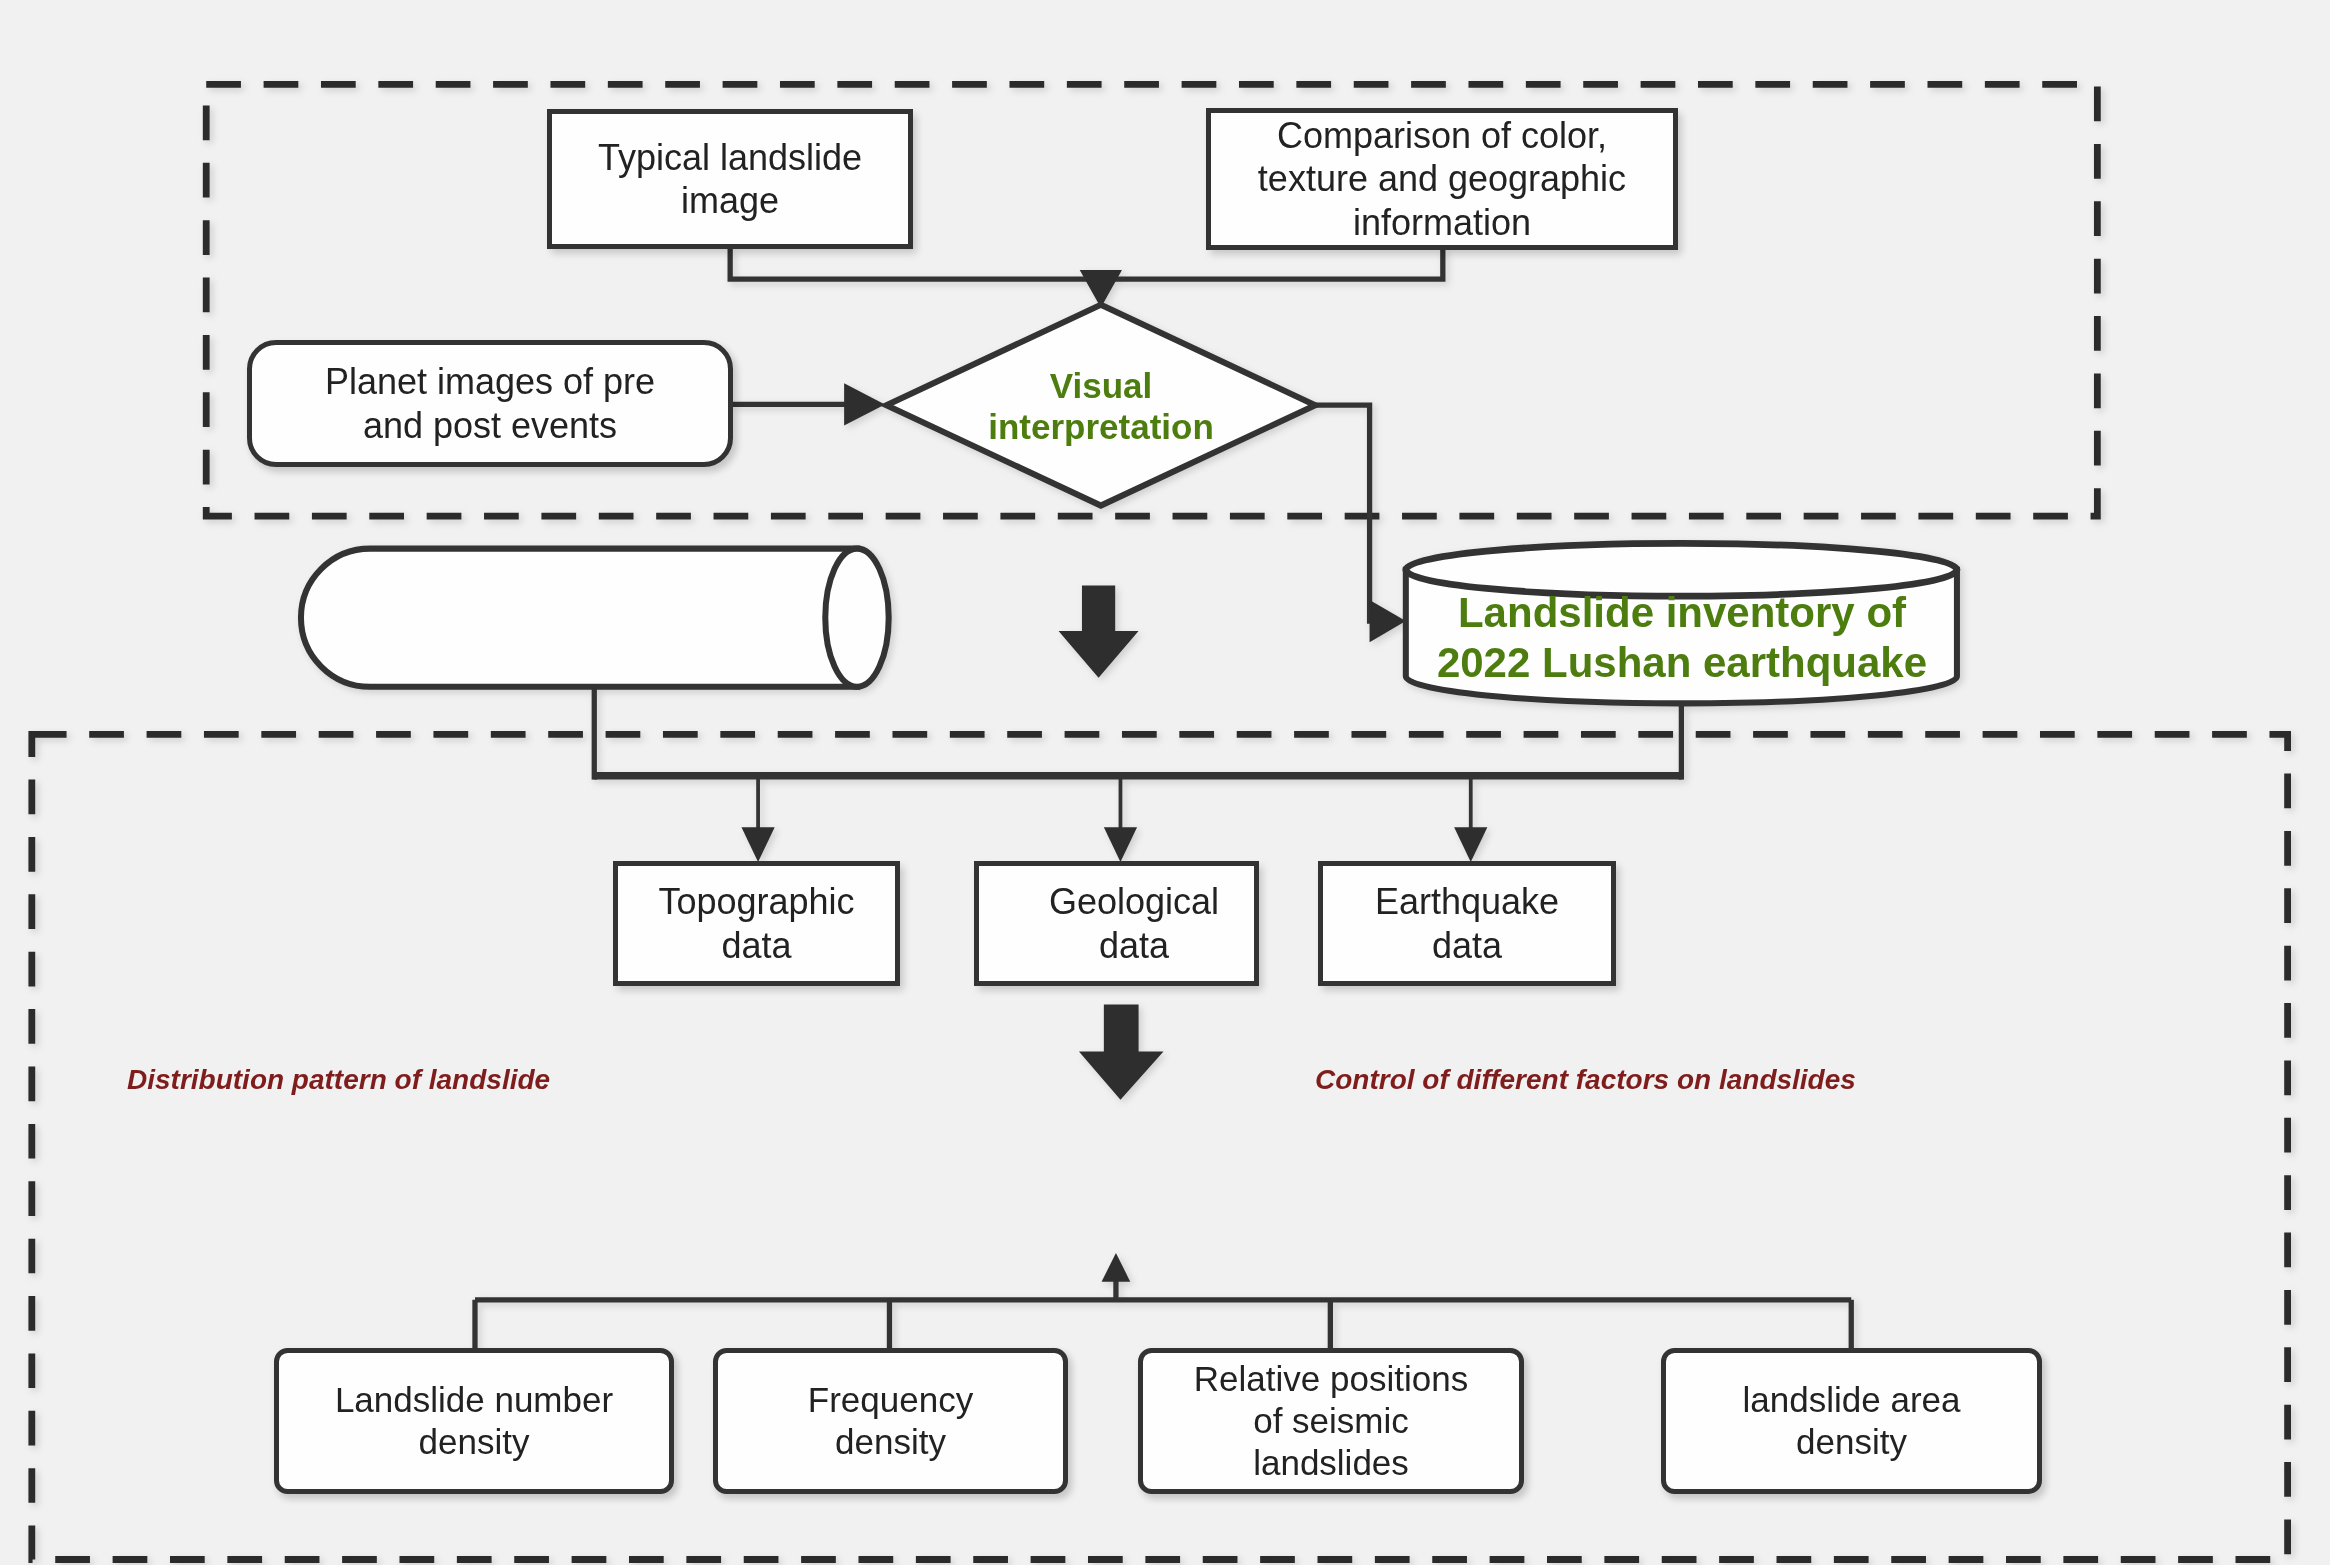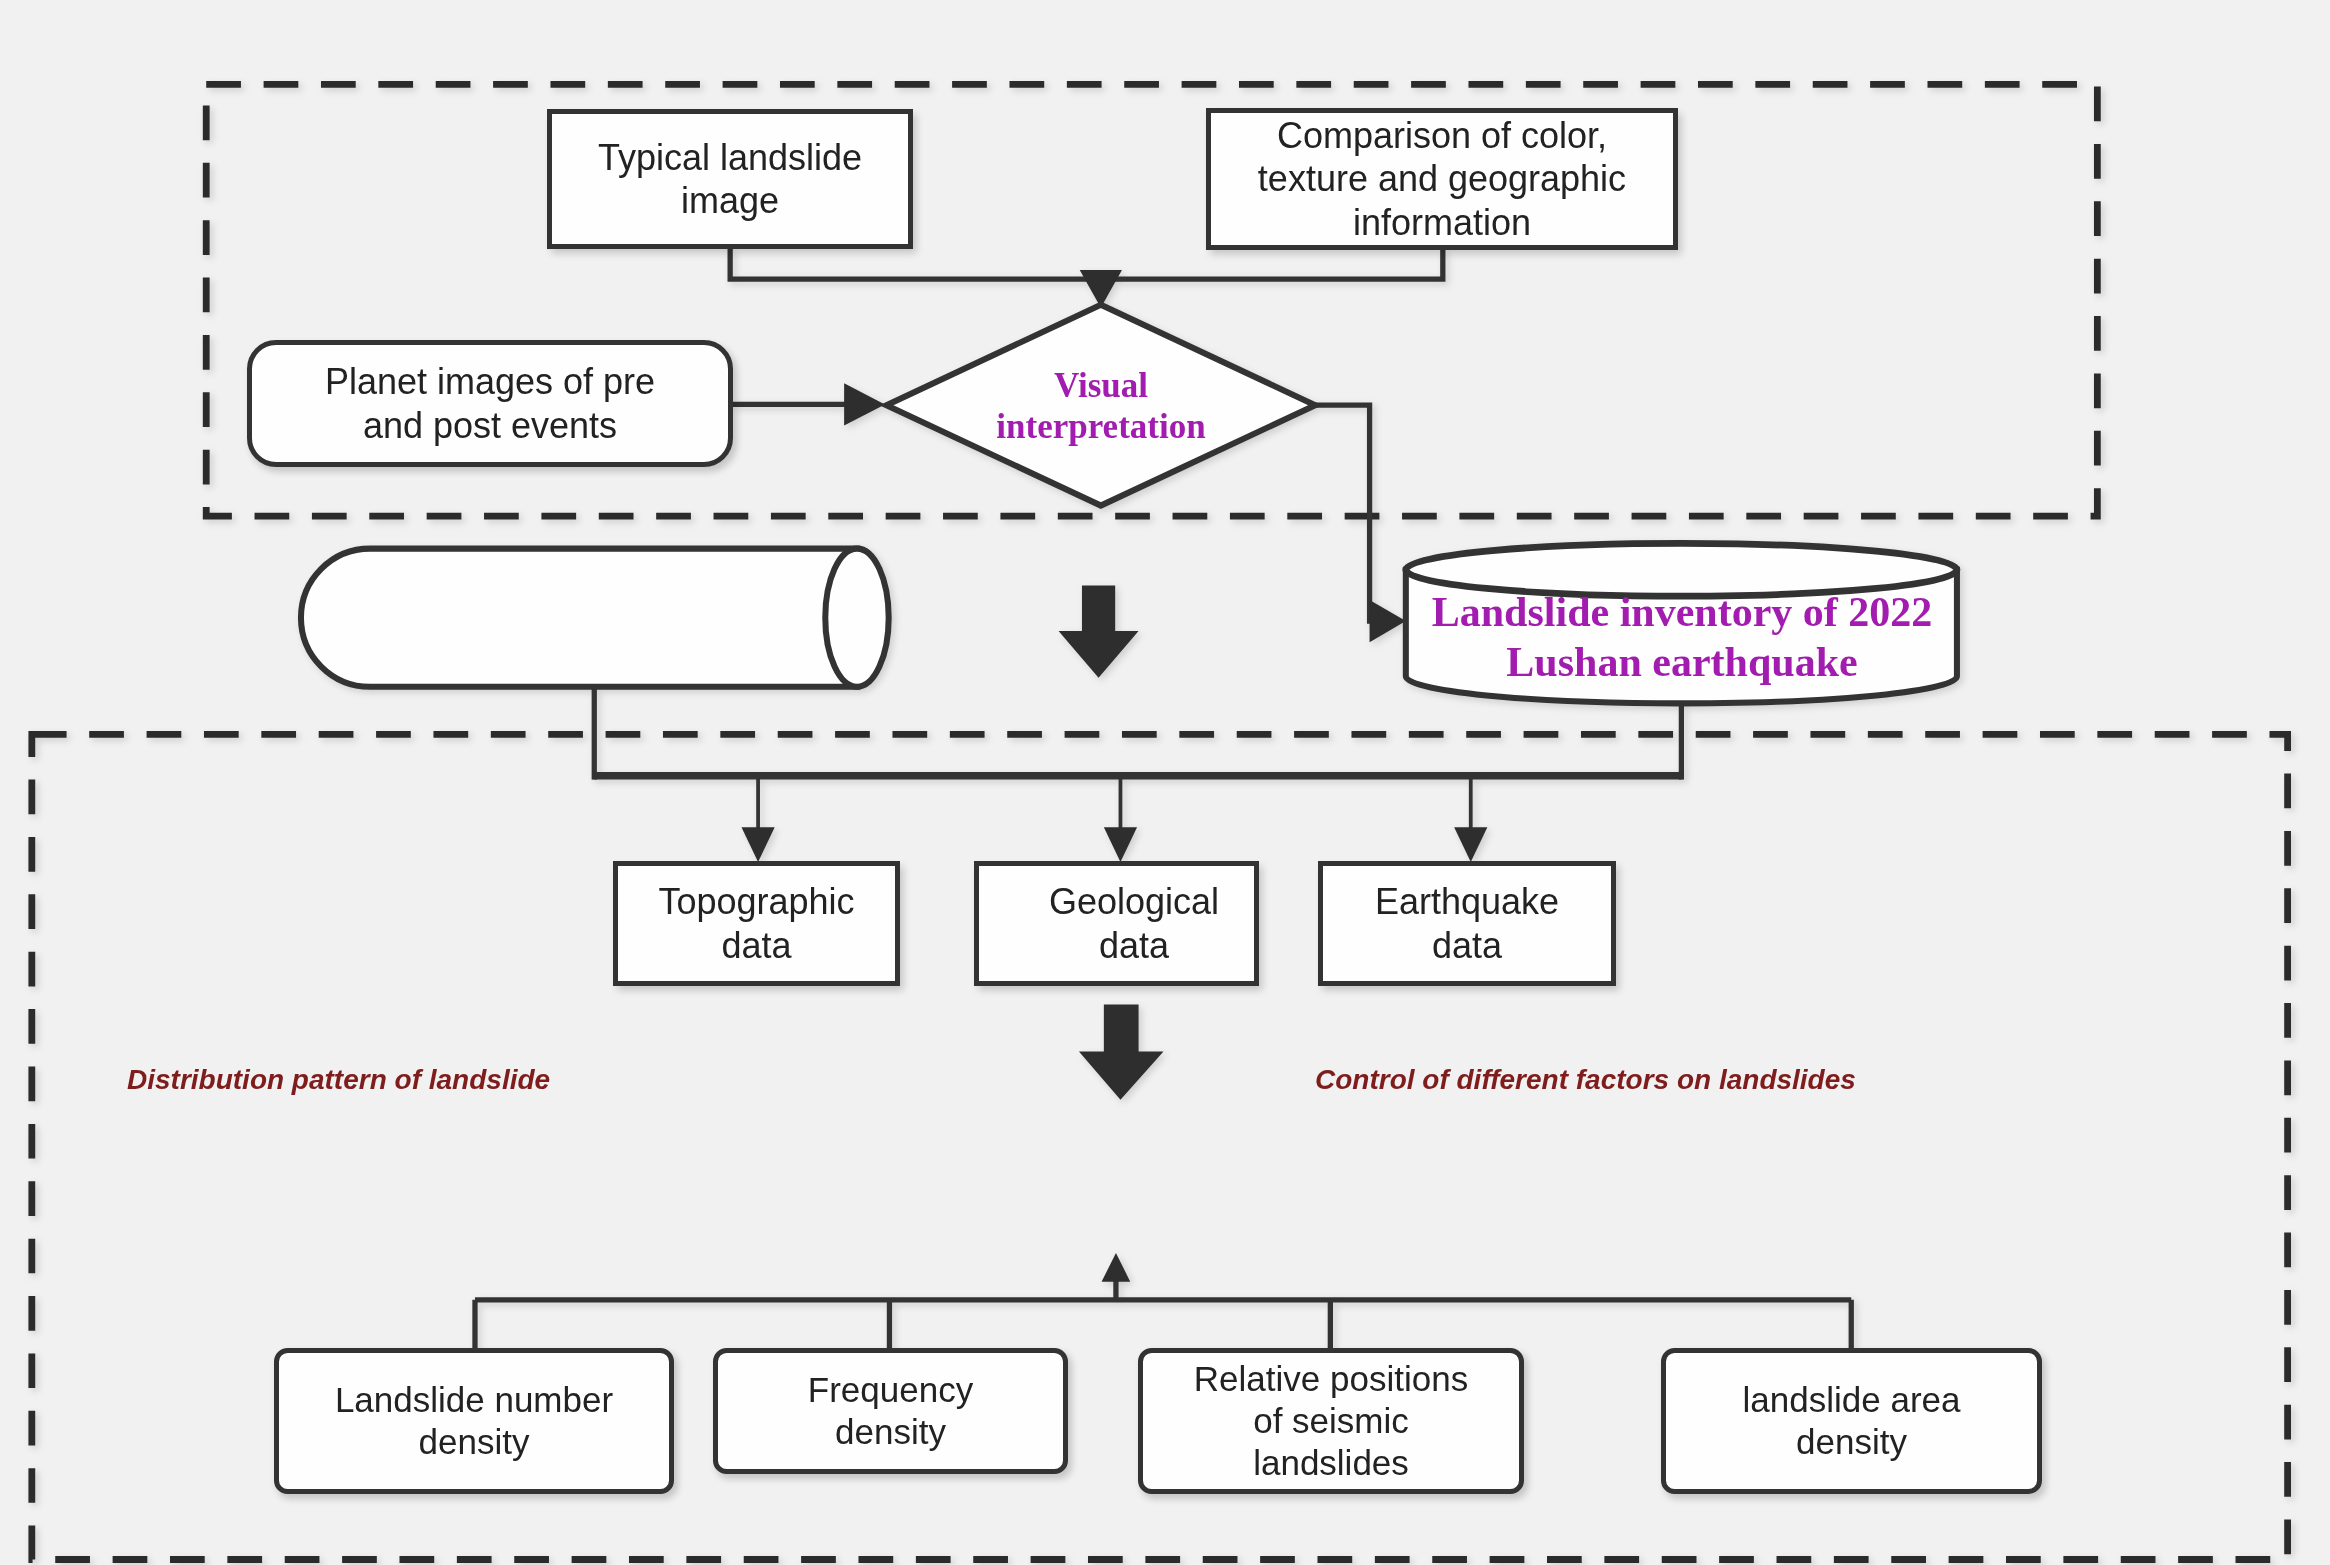--- a/index.html
+++ b/index.html
@@ -14,21 +14,21 @@
     display:flex;align-items:center;justify-content:center;text-align:center;
     color:#222;font-size:36px;line-height:1.2;
     box-shadow:3.8px 4.5px 7.6px rgba(0,0,0,0.18);
   }
   .rbox{border-radius:13.6px;}
   .rbox2{border-radius:29px;}
   .overlay{
     position:absolute;display:flex;align-items:center;justify-content:center;
     text-align:center;color:#161616;line-height:1.18;
   }
-  .bold{font-weight:bold;color:#a21caf;font-family:Liberation Serif, serif;}
+  .bold{font-weight:bold;color:#4d7c0f;}
   .italic-label{
     position:absolute;font-size:28px;font-weight:bold;font-style:italic;
     color:#7f1d1d;white-space:nowrap;
   }
 </style>
 </head>
 <body>
 
 <div class="canvas">
 
@@ -112,21 +112,21 @@
     <span style="max-width:211px;text-align:center;">Earthquake data</span>
   </div>
 
   <div class="italic-label" style="left:127px;top:1028px;">Distribution pattern of landslide</div>
   <div class="italic-label" style="left:1315px;top:1028px;">Control of different factors on landslides</div>
 
 
   <div class="node rbox" style="left:274px;top:1312px;width:400px;height:146px;font-size:35px;">
     <span style="max-width:325px;">Landslide number density</span>
   </div>
-  <div class="node rbox" style="left:713px;top:1312px;width:355px;height:126px;font-size:35px;">
+  <div class="node rbox" style="left:713px;top:1312px;width:355px;height:146px;font-size:35px;">
     <span style="max-width:211px;">Frequency density</span>
   </div>
   <div class="node rbox" style="left:1138px;top:1312px;width:386px;height:146px;font-size:35px;">
     <span style="max-width:302px;">Relative positions of seismic landslides</span>
   </div>
   <div class="node rbox" style="left:1661px;top:1312px;width:381px;height:146px;font-size:35px;">
     <span style="max-width:249px;">landslide area density</span>
   </div>
 
 </div>

